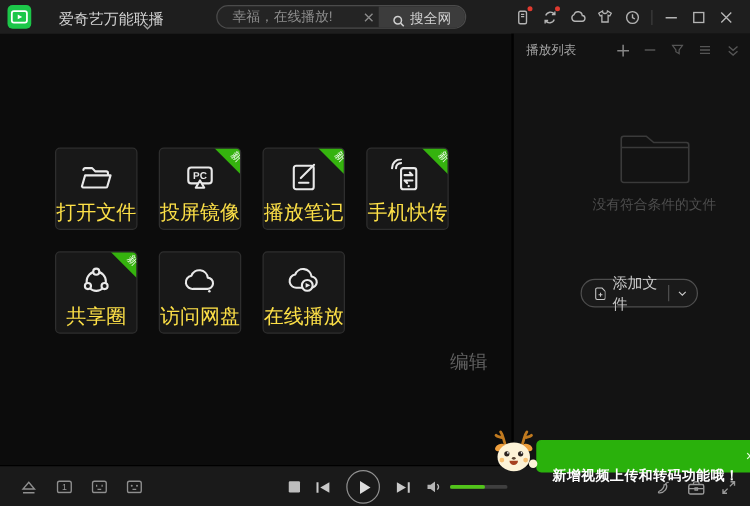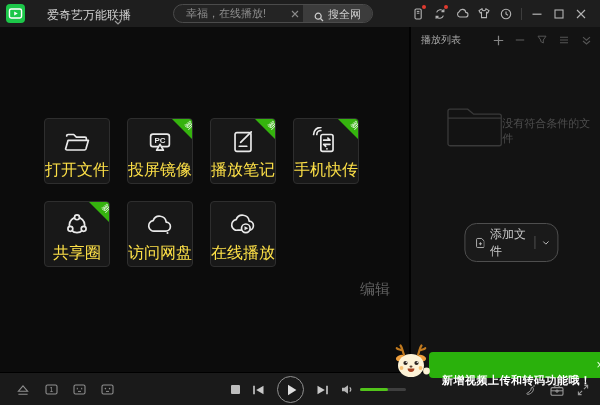--- a/index.html
+++ b/index.html
@@ -33,23 +33,23 @@
          border-top:22px solid #35b30e;border-left:22px solid transparent;}
   .badge b{position:absolute;top:-20px;right:0px;font-size:8px;font-weight:normal;color:#fff;
            transform:rotate(45deg);}
   .edit-label{position:absolute;left:360px;top:280px;font-size:15px;color:#606060;cursor:pointer;}
   
   .panel{position:absolute;left:409px;top:27px;right:0;bottom:33px;background:#131313;border-left:2px solid #020202;}
   .panel-header{display:flex;align-items:center;height:26px;padding:0 6px 0 10px;}
   .panel-title{font-size:10px;color:#a6a6a6;}
   .ph-icons{margin-left:auto;display:flex;align-items:center;gap:10px;padding-right:2px;}
   .ph-ic{width:12px;height:12px;display:flex;align-items:center;justify-content:center;cursor:pointer;}
-  .empty{position:absolute;left:0;right:0;top:78px;display:flex;flex-direction:row;align-items:center;padding-left:36px;}
+  .empty{position:absolute;left:0;right:0;top:78px;display:flex;flex-direction:column;align-items:center;padding-left:36px;}
   .empty-text{font-size:11px;color:#4e4e4e;margin-top:9px;}
-  .add-btn{position:absolute;left:50%;top:196px;transform:translateX(-44%);height:39px;
+  .add-btn{position:absolute;left:50%;top:196px;transform:translateX(-44%);height:23px;
            border:1px solid #4e4e4e;border-radius:12px;background:#1a1a1a;display:flex;align-items:center;
            padding:0 8px 0 10px;cursor:pointer;}
   .add-btn .txt{font-size:12px;color:#c9c9c9;margin:0 8px 0 5px;}
   .add-sep{width:1px;height:13px;background:#4e4e4e;margin-right:7px;}
   
   .toast{position:absolute;left:429px;top:352px;height:26px;background:#2ab10c;border-radius:4px;
          display:flex;align-items:center;padding:0 8px 0 13px;z-index:4;}
   .toast-text{font-size:11px;font-weight:bold;color:#fff;letter-spacing:.5px;white-space:nowrap;margin-top:30px;}
   .toast-x{margin-left:5px;color:#eaffe3;font-size:12px;line-height:1;cursor:pointer;}
   .mascot{position:absolute;left:390px;top:342px;width:42px;height:40px;z-index:5;cursor:pointer;}

